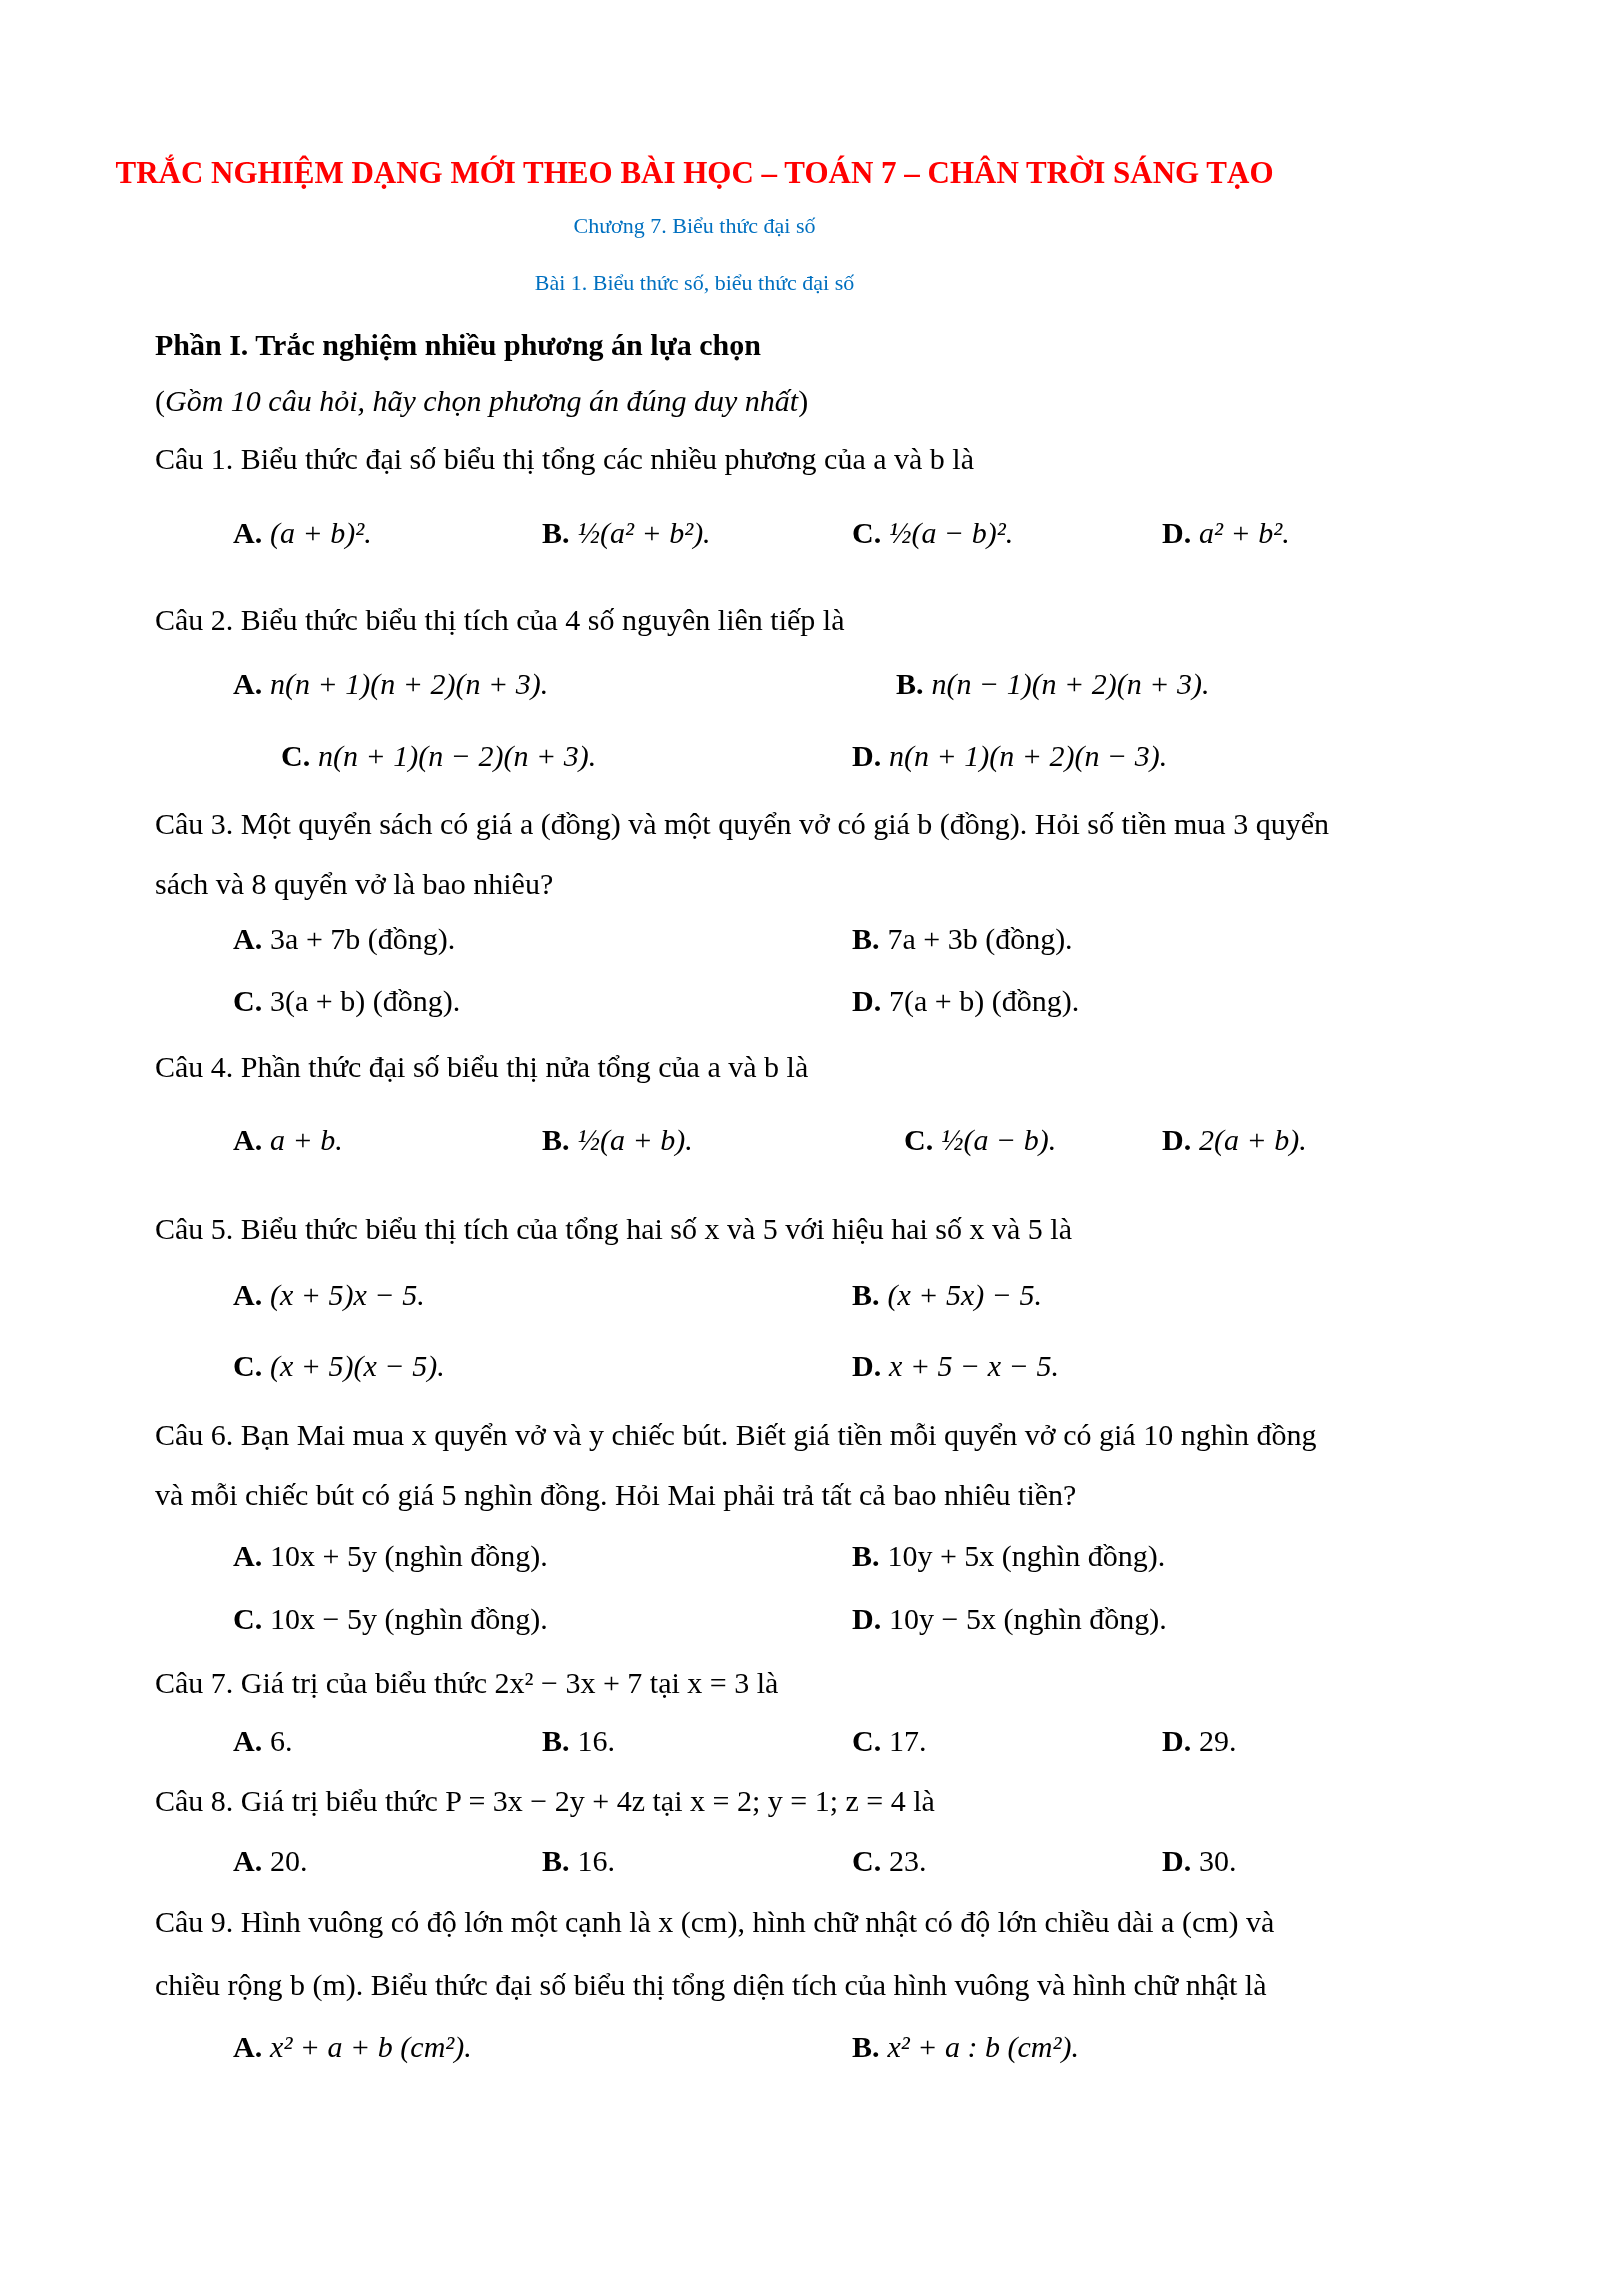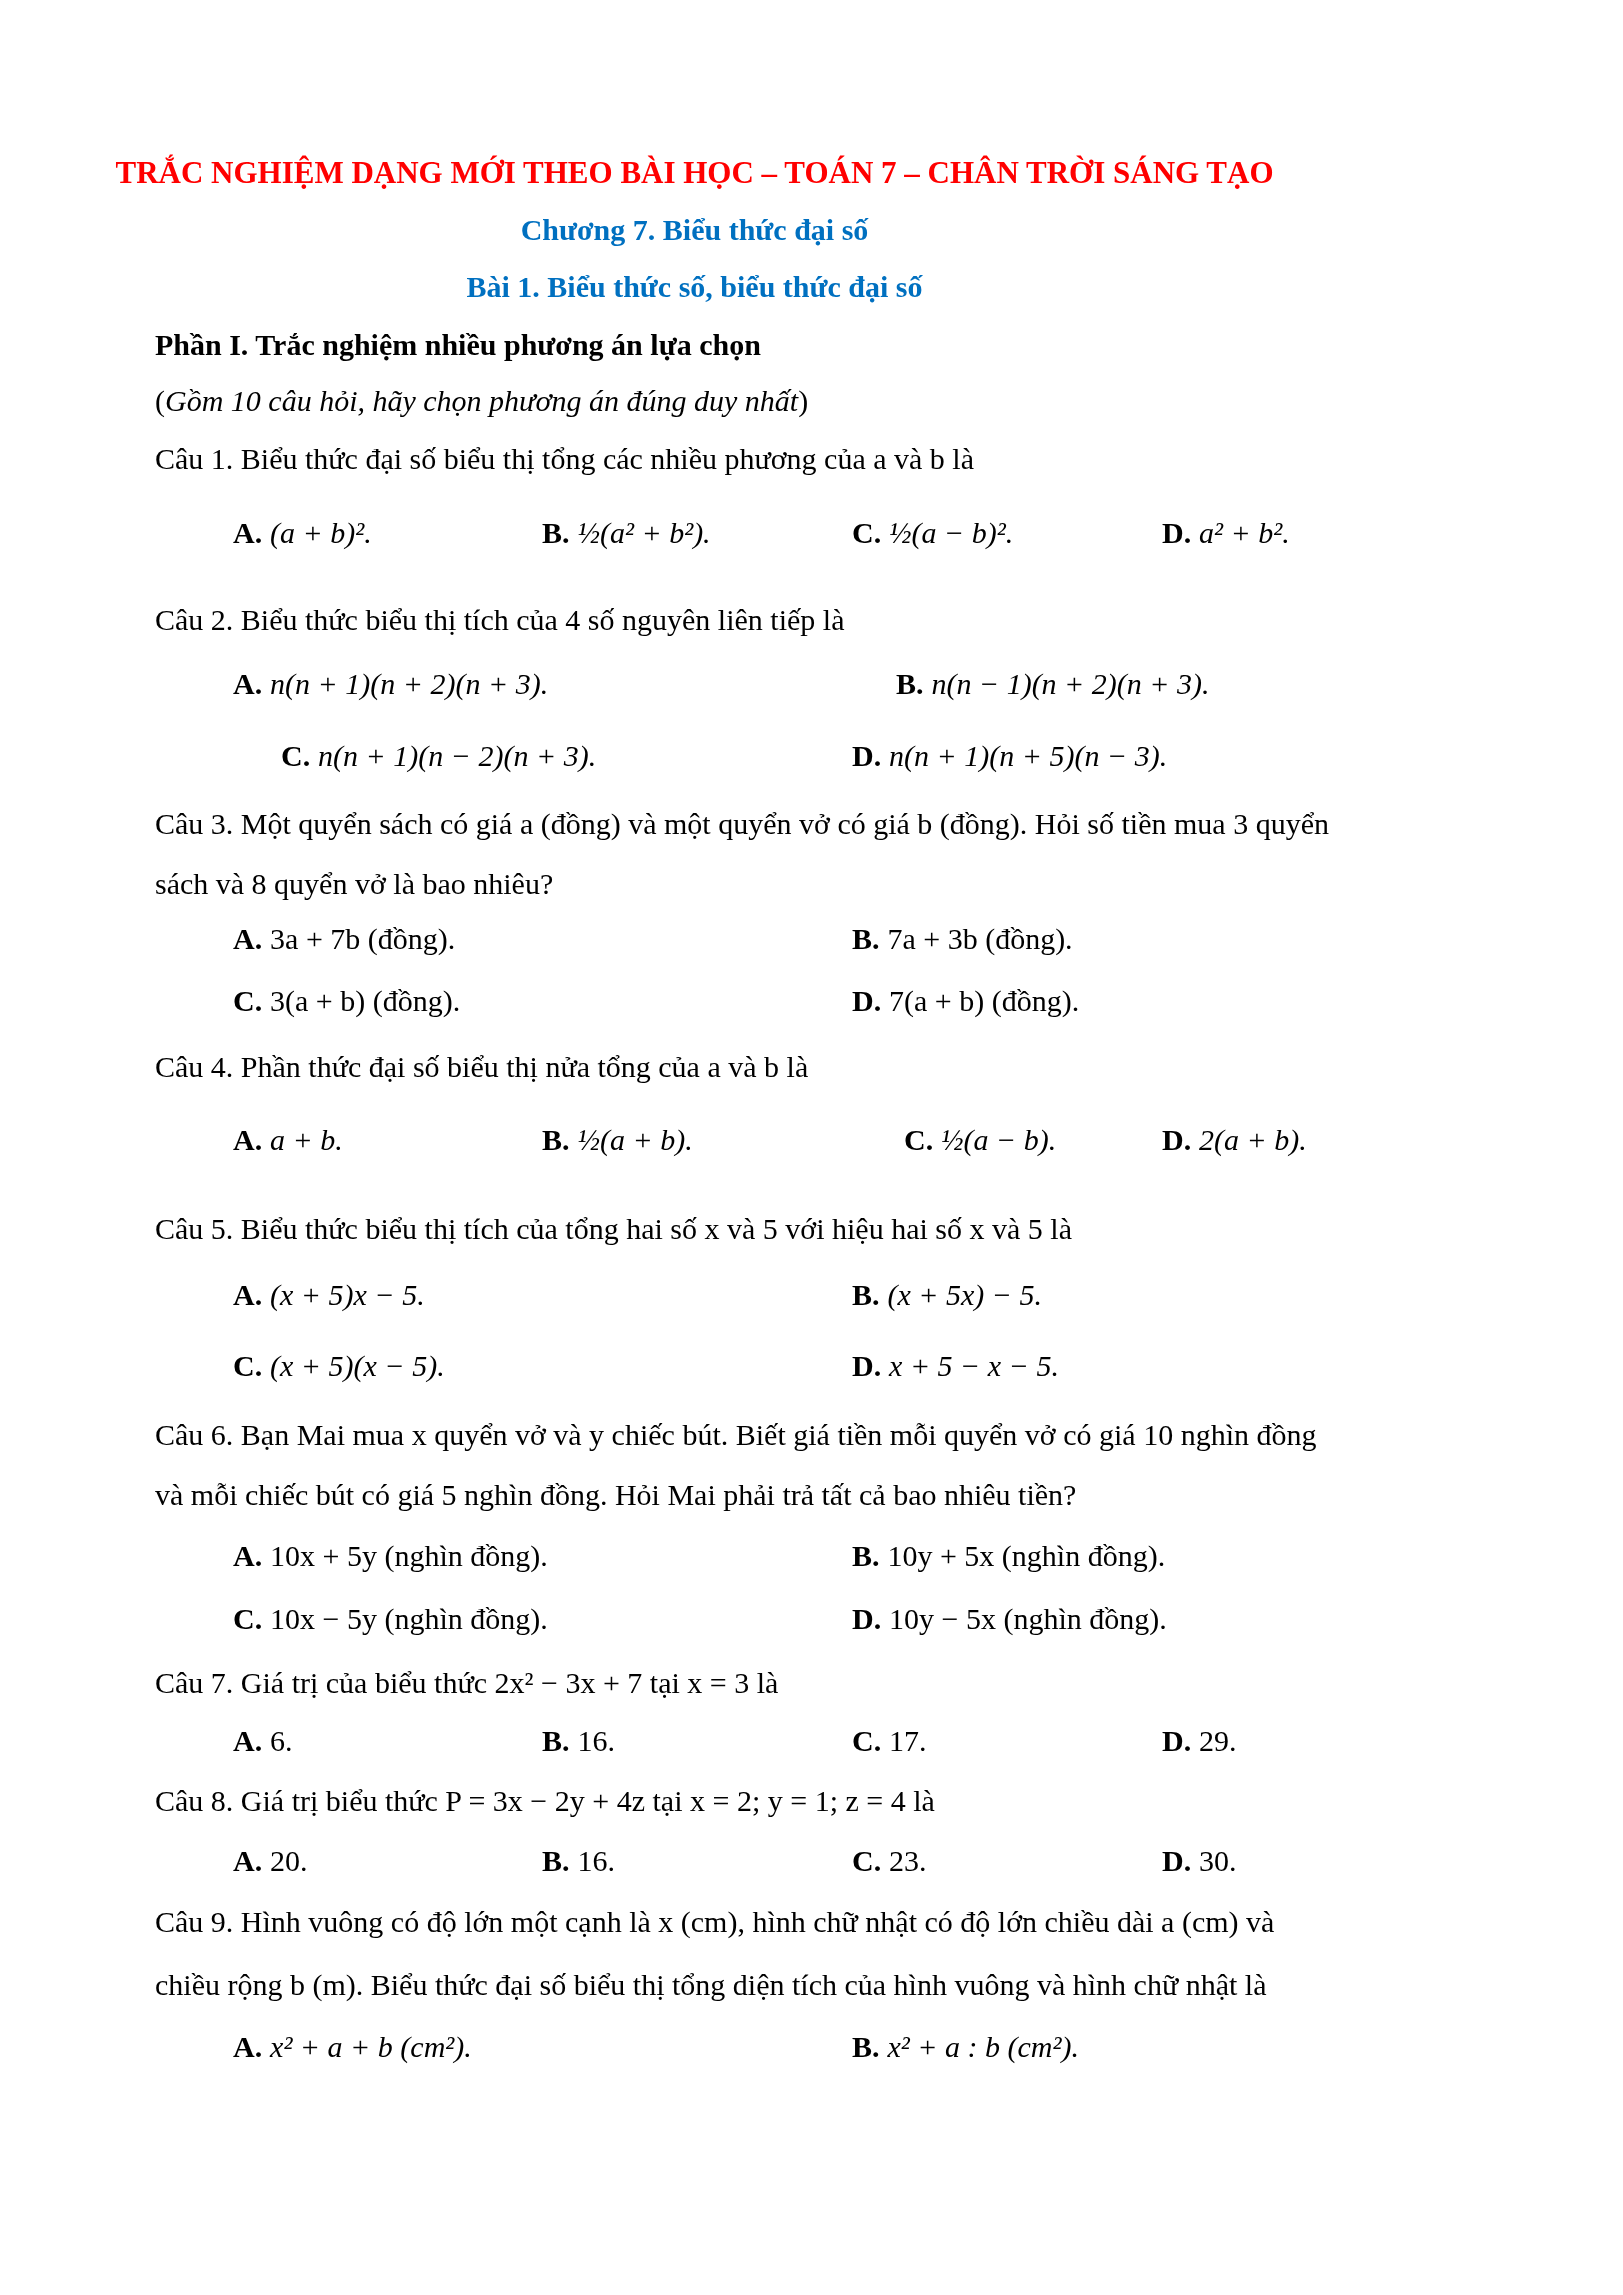--- a/index.html
+++ b/index.html
@@ -4,21 +4,21 @@
 <style>
   html, body { margin: 0; padding: 0; background: #ffffff; }
   body {
     width: 1623px; height: 2295px; position: relative; overflow: hidden;
     font-family: "Liberation Serif", "DejaVu Serif", serif;
     color: #000000; font-size: 30px;
   }
   .line { position: absolute; white-space: nowrap; line-height: 1; }
   .center { left: 0; width: 1389px; text-align: center; }
   .title { font-weight: bold; font-size: 31px; color: #FF0000; }
-  .heading { font-weight: bold; font-size: 30px; color: #0070C0; }
+  .heading { font-weight: normal; font-size: 22px; color: #0070C0; }
   .part { font-weight: bold; font-size: 30px; }
   .note { font-style: italic; }
   .note .paren { font-style: normal; }
   .qlabel { font-weight: normal; }
   .opt { position: absolute; white-space: nowrap; line-height: 1; }
   .olabel { font-weight: bold; margin-right: 7.9px; }
   .math { font-style: italic; }
 </style>
 </head>
 <body>
@@ -38,21 +38,21 @@
 <div class="opt" style="left:852px; top:518px;"><span class="olabel">C.</span><span class="math">½(a − b)².</span></div>
 <div class="opt" style="left:1162px; top:518px;"><span class="olabel">D.</span><span class="math">a² + b².</span></div>
 
 <div class="line" style="left:155px; top:605px;">
   <span class="qlabel">Câu 2.</span>
   <span>Biểu thức biểu thị tích của 4 số nguyên liên tiếp là</span>
 </div>
 <div class="opt" style="left:233px; top:669px;"><span class="olabel">A.</span><span class="math">n(n + 1)(n + 2)(n + 3).</span></div>
 <div class="opt" style="left:852px; top:669px;margin-left:44px;"><span class="olabel">B.</span><span class="math">n(n − 1)(n + 2)(n + 3).</span></div>
 <div class="opt" style="left:233px; top:741px;margin-left:48px;"><span class="olabel">C.</span><span class="math">n(n + 1)(n − 2)(n + 3).</span></div>
-<div class="opt" style="left:852px; top:741px;"><span class="olabel">D.</span><span class="math">n(n + 1)(n + 5)(n − 3).</span></div>
+<div class="opt" style="left:852px; top:741px;"><span class="olabel">D.</span><span class="math">n(n + 1)(n + 2)(n − 3).</span></div>
 
 <div class="line" style="left:155px; top:809px;">
   <span class="qlabel">Câu 3.</span>
   <span>Một quyển sách có giá a (đồng) và một quyển vở có giá b (đồng). Hỏi số tiền mua 3 quyển</span>
 </div>
 <div class="line" style="left:155px; top:869px;">sách và 8 quyển vở là bao nhiêu?</div>
 <div class="opt" style="left:233px; top:924px;"><span class="olabel">A.</span><span>3a + 7b (đồng).</span></div>
 <div class="opt" style="left:852px; top:924px;"><span class="olabel">B.</span><span>7a + 3b (đồng).</span></div>
 <div class="opt" style="left:233px; top:986px;"><span class="olabel">C.</span><span>3(a + b) (đồng).</span></div>
 <div class="opt" style="left:852px; top:986px;"><span class="olabel">D.</span><span>7(a + b) (đồng).</span></div>

